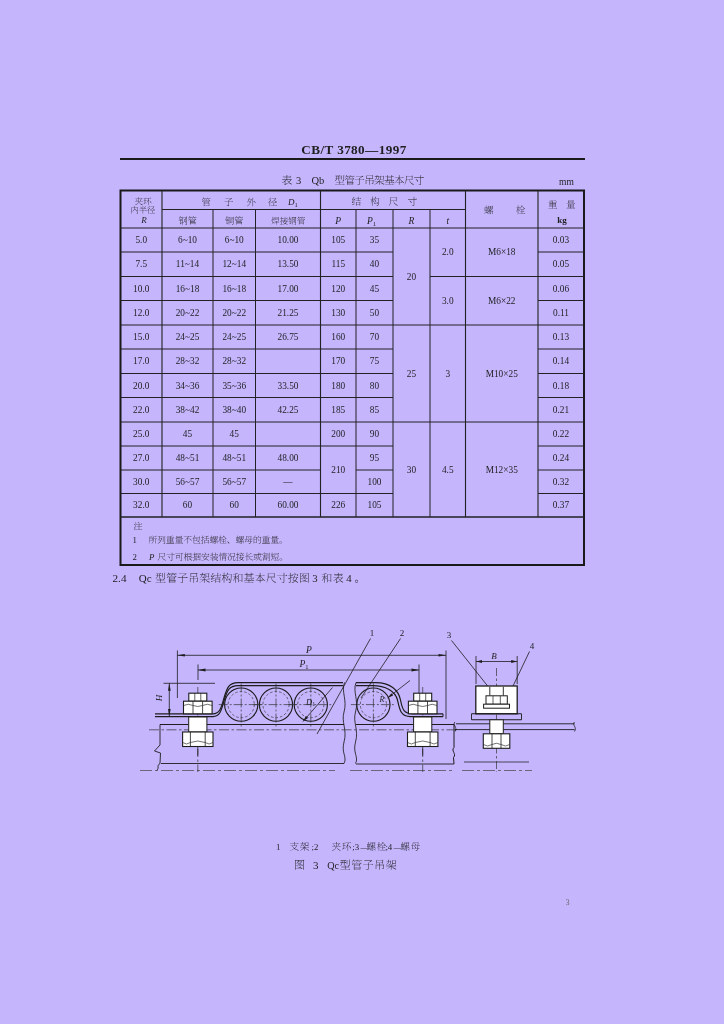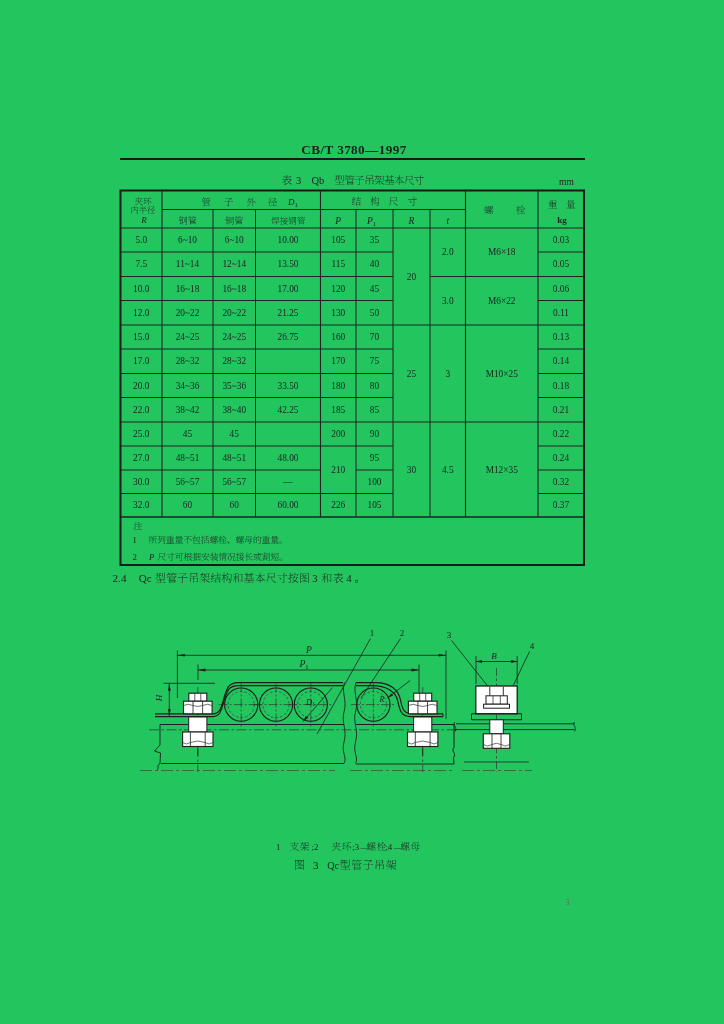--- a/index.html
+++ b/index.html
@@ -1,15 +1,15 @@
 <!DOCTYPE html>
 <html><head><meta charset="utf-8"><title>CB/T 3780-1997 p3</title>
 <style>
 html,body{margin:0;padding:0;background:#fff;}
-#page{position:relative;width:724px;height:1024px;background:#22c55e;overflow:hidden;}
+#page{position:relative;width:724px;height:1024px;background:#c4b5fd;overflow:hidden;}
 svg{position:absolute;left:0;top:0;}
 .t{fill:#1f1f1f;font-family:"Liberation Serif",serif;}
 </style></head>
 <body>
 
 <div id="page">
 <svg width="724" height="1024" viewBox="0 0 724 1024">
 <defs>
         <path id="g8868" d="M352 283V221H308V260ZM295 -25Q323 -17 372 0Q422 17 486 40Q549 63 616 88L622 73Q570 49 488 10Q405 -30 313 -71ZM342 241 352 235V-22L309 -42L319 -19Q330 -34 330 -48Q330 -61 325 -70Q320 -80 315 -84L272 -34Q295 -17 302 -10Q308 -2 308 8V241ZM533 423Q563 309 626 224Q690 140 777 85Q864 30 965 2L964 -9Q946 -12 933 -22Q920 -33 916 -50Q771 0 664 116Q557 231 512 413ZM911 323Q905 316 898 314Q890 312 873 317Q849 294 814 268Q778 242 738 217Q697 192 656 173L643 187Q679 212 716 244Q753 275 785 308Q817 341 837 367ZM501 414Q451 349 382 293Q312 237 228 192Q145 148 52 115L42 132Q126 168 202 214Q278 261 341 316Q404 371 449 430H501ZM791 624Q791 624 798 618Q805 613 816 604Q827 595 839 584Q851 574 861 564Q857 548 835 548H169L161 578H753ZM869 486Q869 486 876 480Q884 474 896 464Q908 454 921 443Q934 432 945 421Q942 405 919 405H69L60 435H827ZM837 767Q837 767 844 761Q852 755 864 746Q876 736 889 725Q902 714 913 703Q910 687 887 687H126L117 717H797ZM559 827Q558 817 549 810Q540 803 522 800V412H478V837Z"></path>
         <path id="g578b" d="M80 771H464L502 819Q502 819 514 809Q527 799 544 785Q561 771 574 758Q570 742 549 742H88ZM50 573H472L512 624Q512 624 525 614Q538 603 556 588Q573 574 587 560Q583 544 562 544H58ZM637 786 718 776Q717 766 708 760Q700 753 682 750V432Q682 428 676 424Q671 419 663 416Q655 413 646 413H637ZM385 771H430V312Q430 309 419 302Q408 296 391 296H385ZM857 833 937 824Q935 814 927 808Q919 801 901 798V364Q901 342 896 326Q892 310 876 300Q860 290 826 286Q824 297 820 306Q816 314 808 321Q798 327 782 332Q765 336 739 339V356Q739 356 752 355Q764 354 782 352Q800 351 816 350Q831 349 837 349Q849 349 853 354Q857 358 857 368ZM478 322 559 312Q558 302 549 295Q540 288 522 285V-33H478ZM148 194H745L787 246Q787 246 795 240Q803 234 815 224Q827 214 840 202Q854 191 866 180Q862 165 839 165H156ZM49 -21H826L870 34Q870 34 878 28Q886 21 899 11Q912 1 926 -11Q940 -23 952 -34Q948 -50 925 -50H58ZM199 771H243V633Q243 591 237 544Q231 498 212 452Q194 406 156 364Q119 321 55 286L42 300Q111 350 144 406Q178 462 188 520Q199 577 199 632Z"></path>

